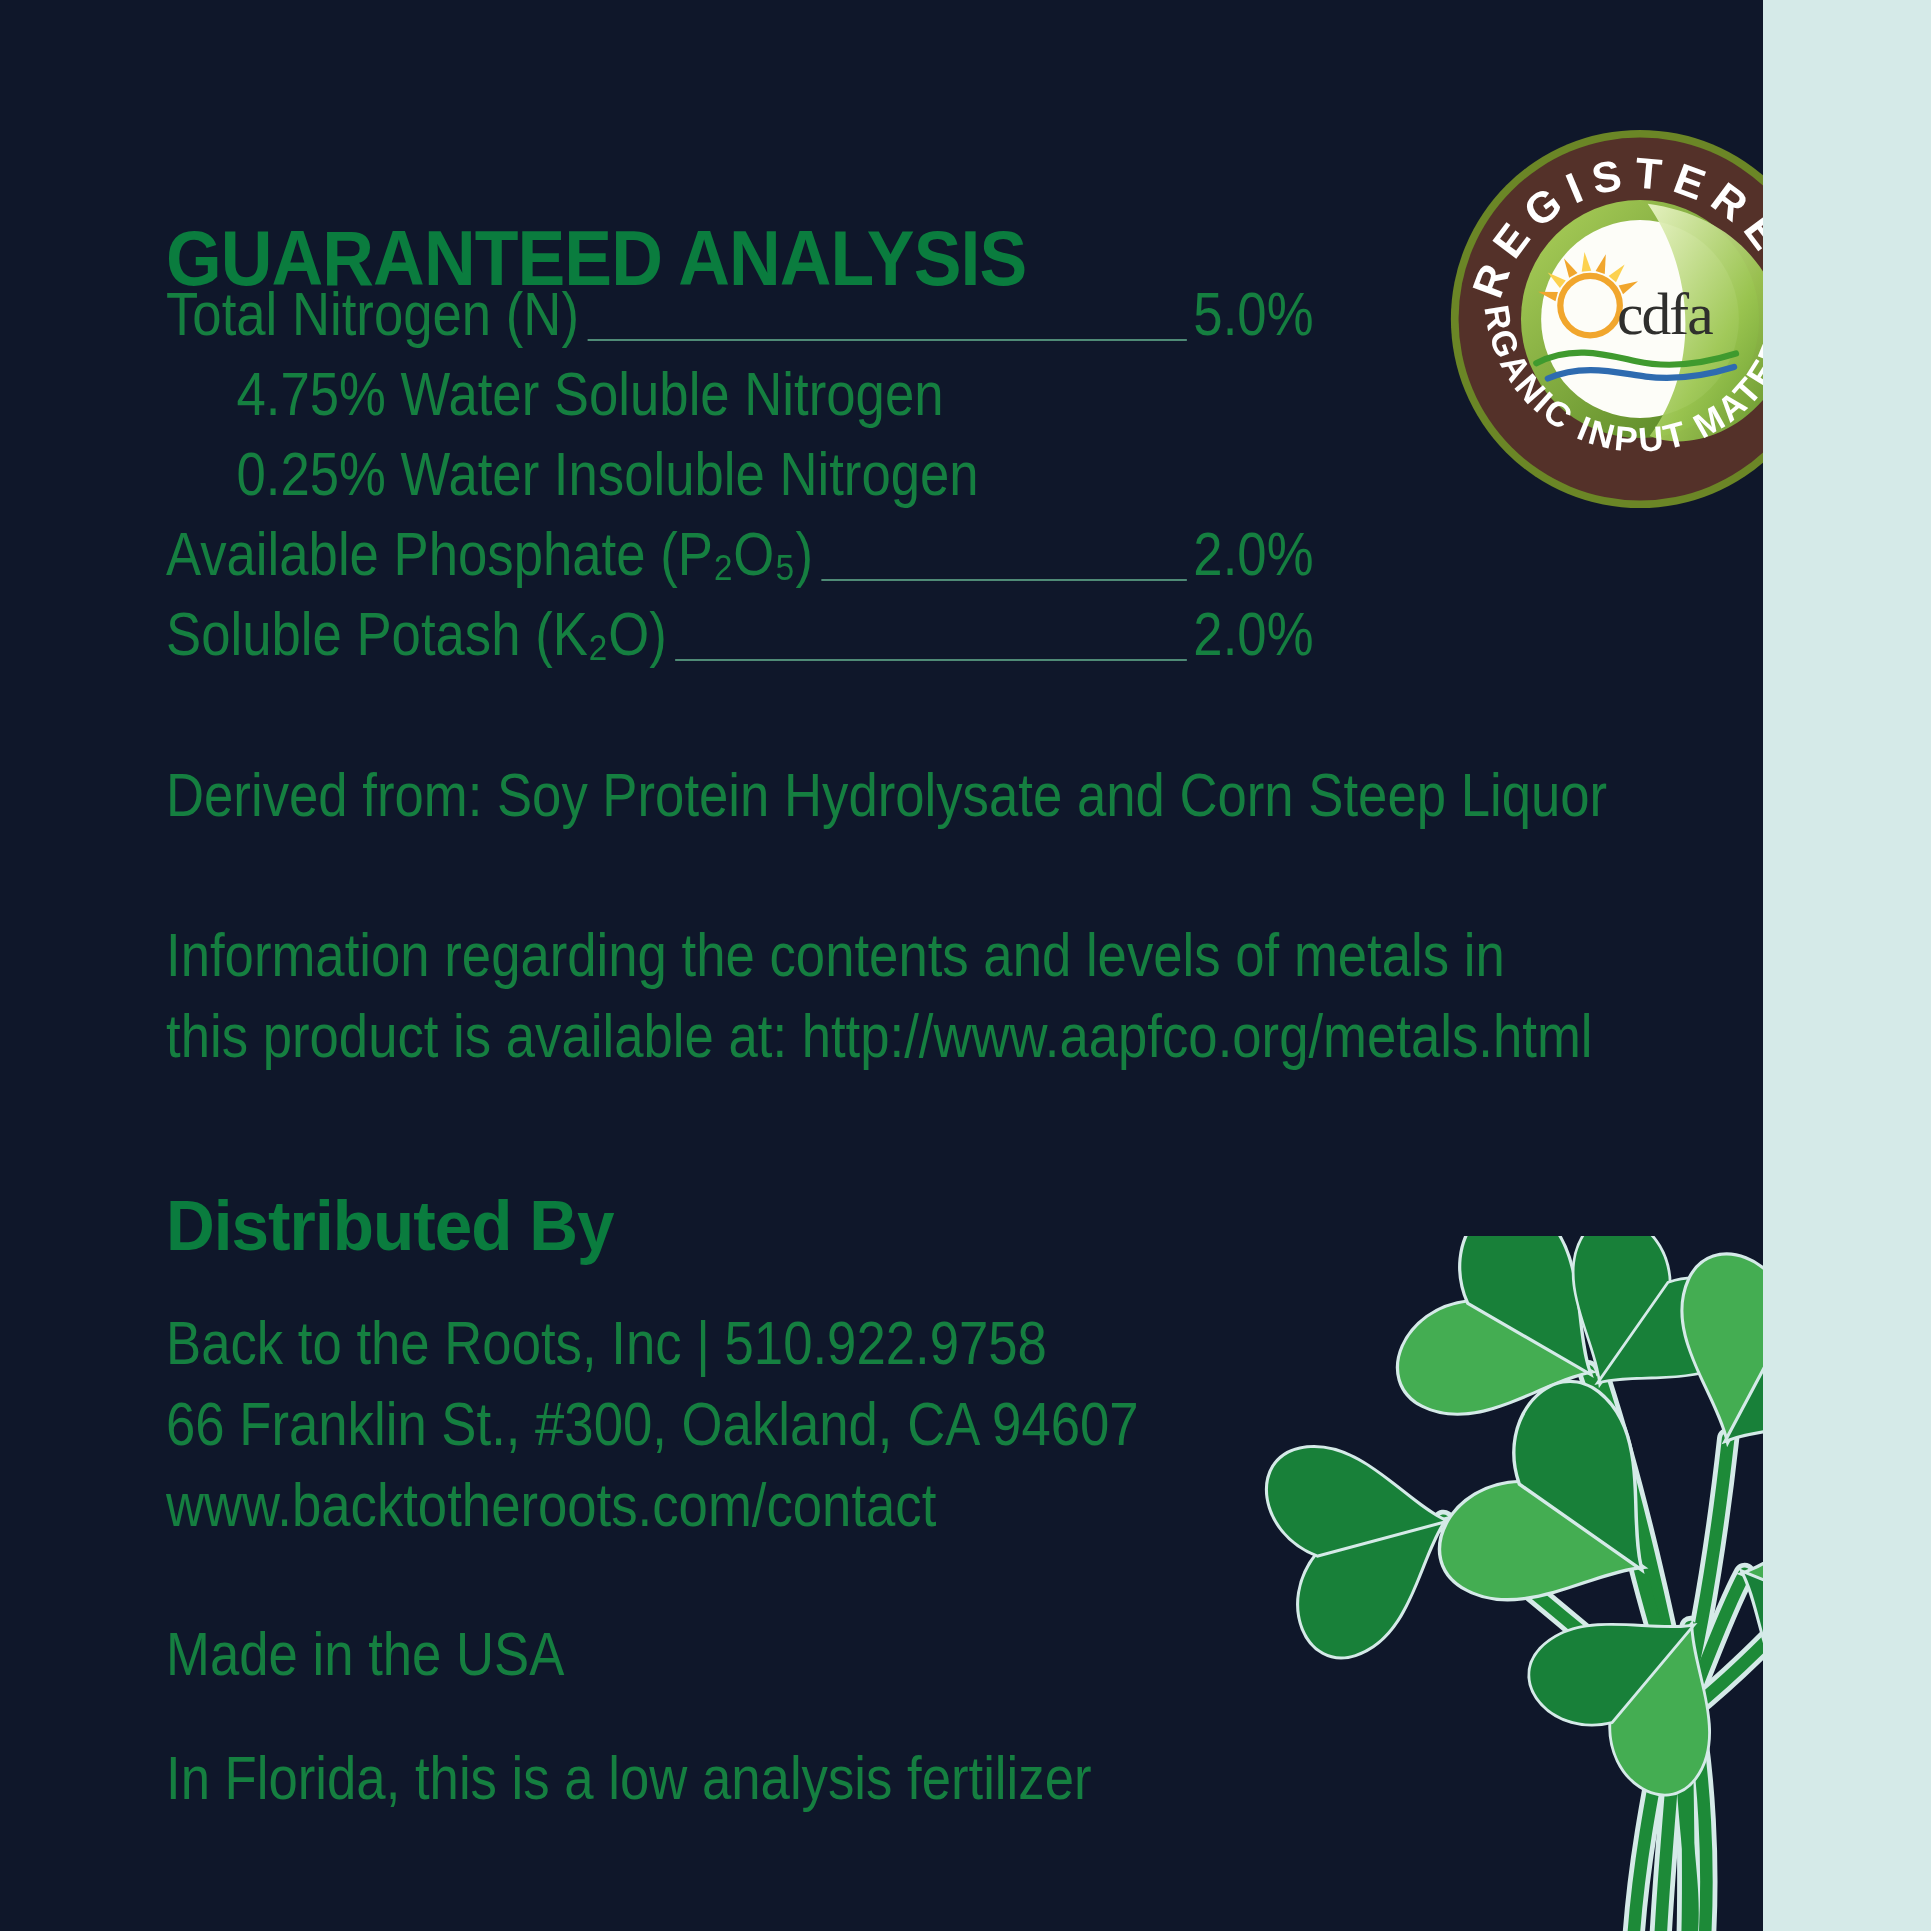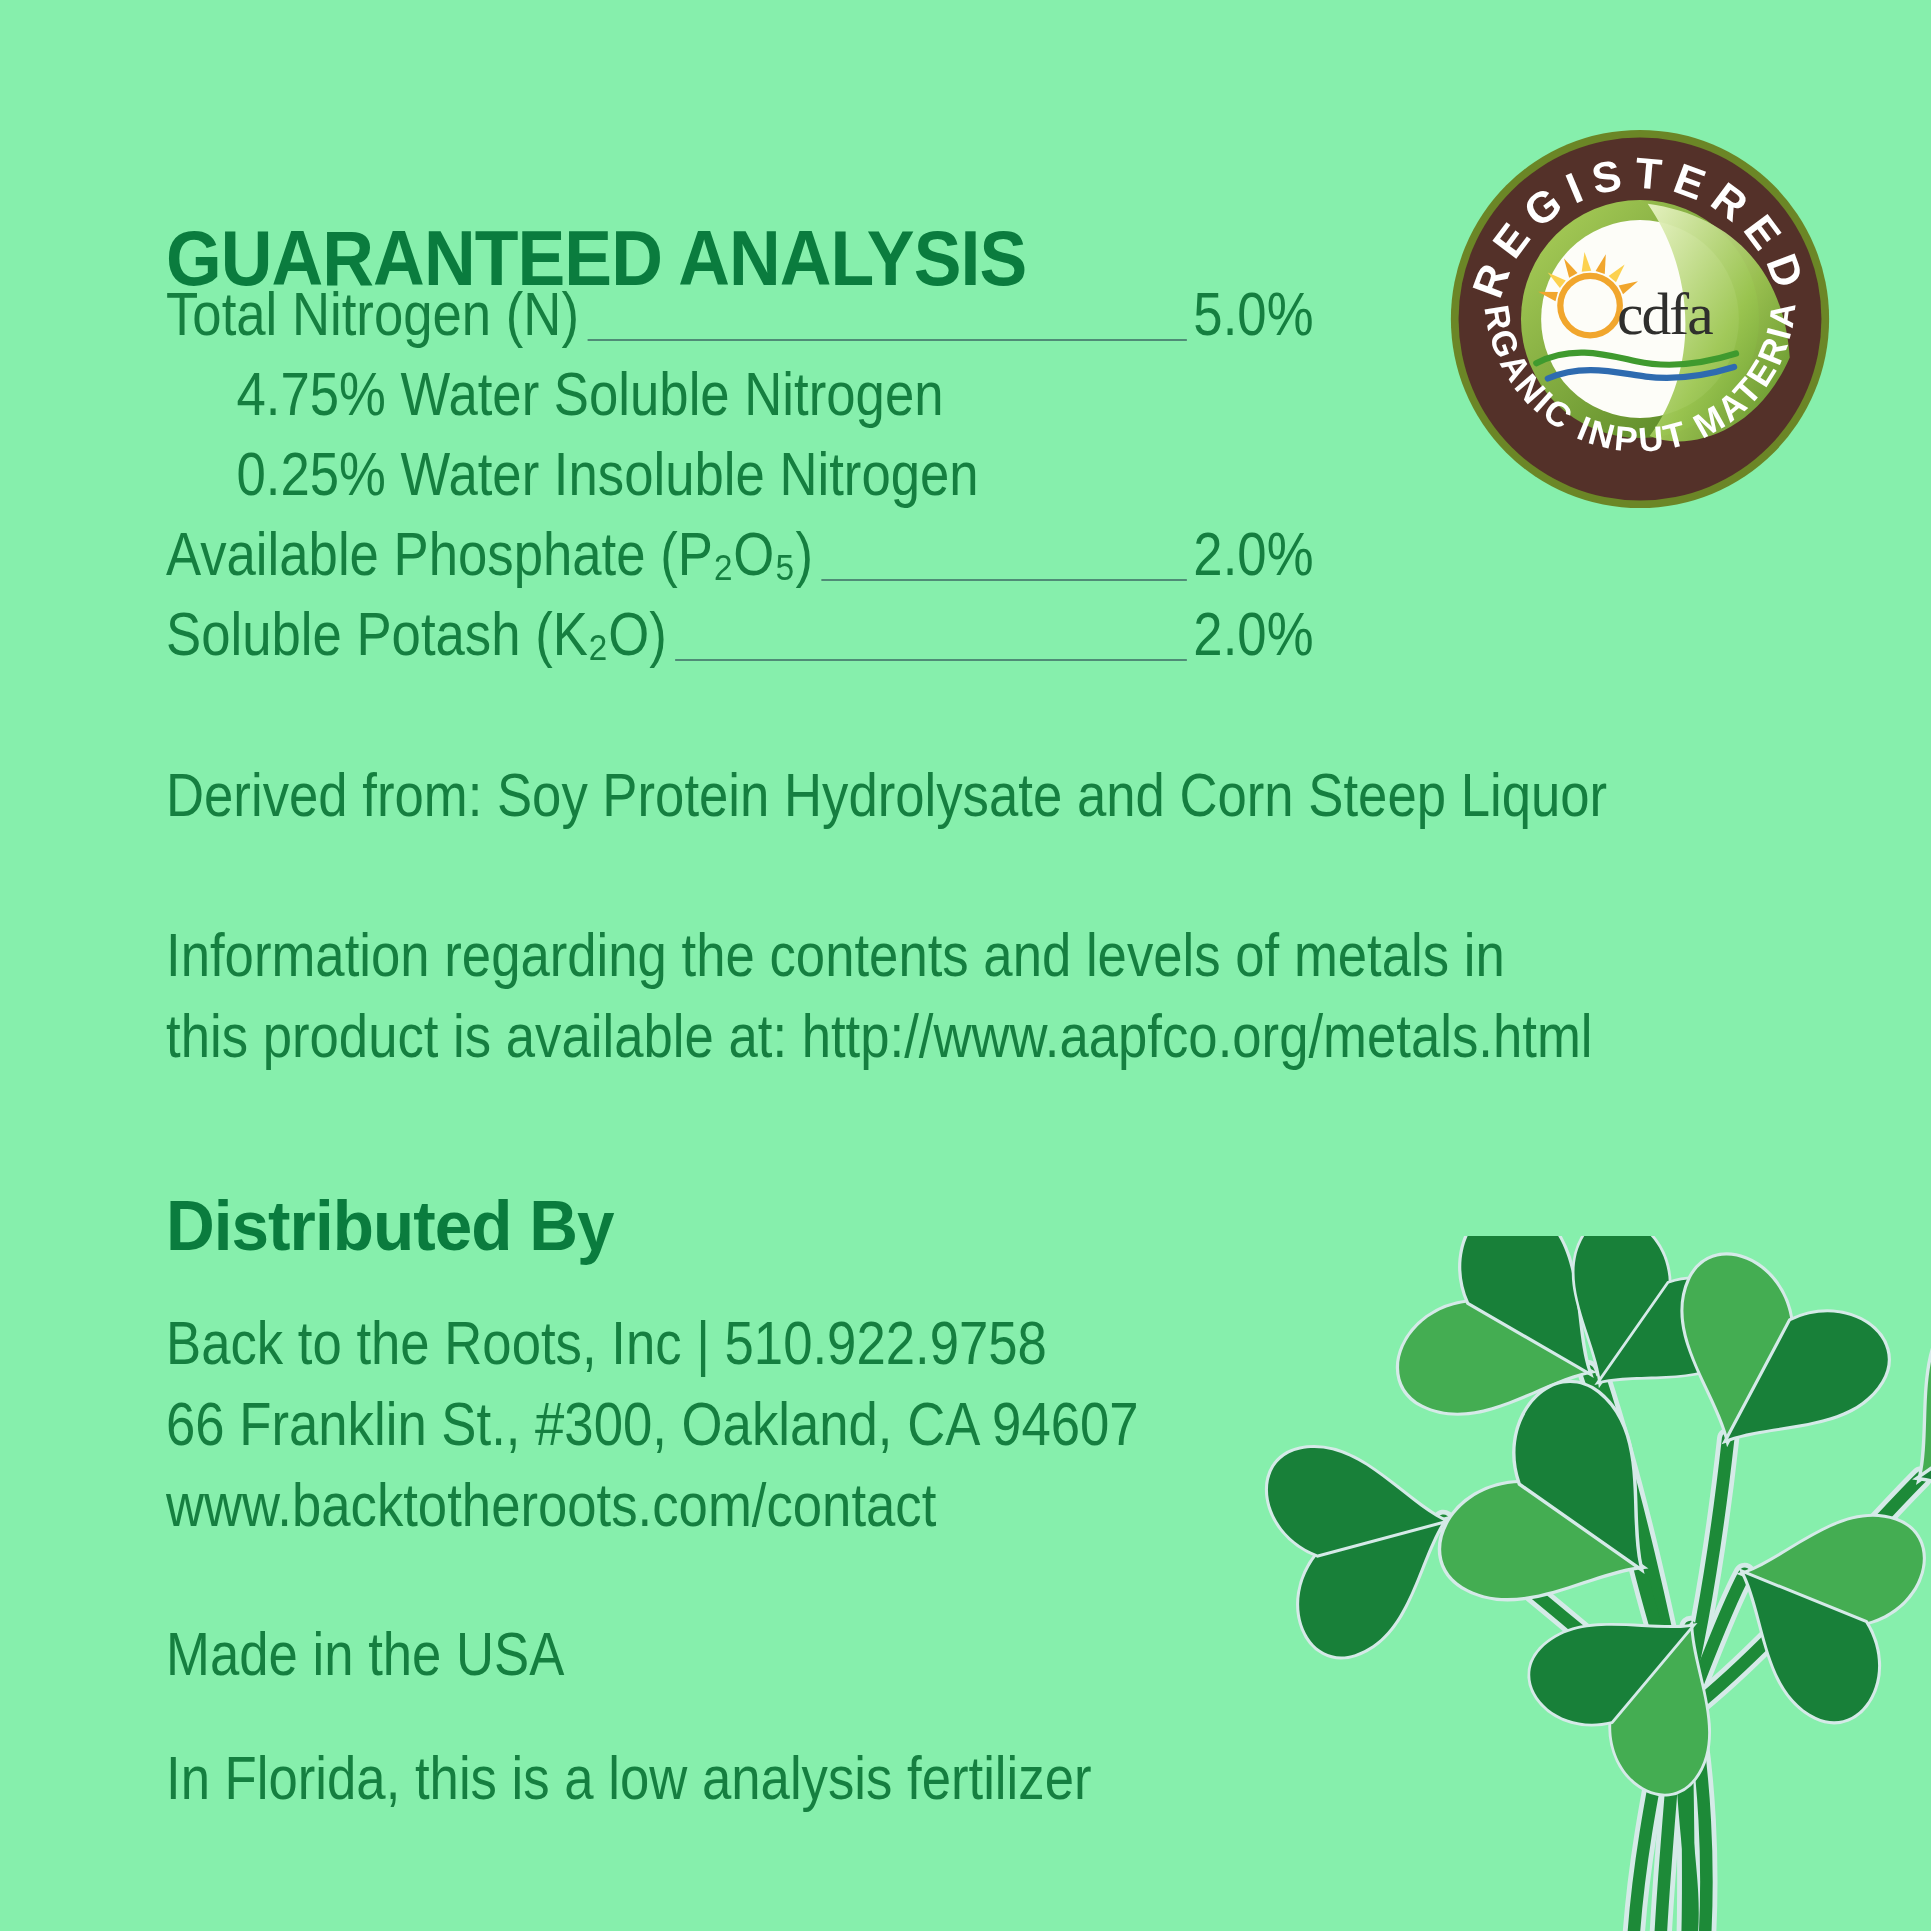--- a/index.html
+++ b/index.html
@@ -1,18 +1,18 @@
 <!DOCTYPE html>
 <html><head>
 <meta charset="utf-8">
 <style>
   html,body{margin:0;padding:0;background:#d5eae8;}
   .canvas{
-    position:relative;width:1931px;height:1931px;overflow:hidden;
-    background:#86efac;
+    position:relative;width:1763px;height:1931px;overflow:hidden;
+    background:#0f172a;
     font-family:"Liberation Sans", sans-serif;
     color:#157f40;
   }
   .blk{position:absolute;left:166px;transform:scaleX(0.85);transform-origin:0 0;white-space:nowrap;}
   .ga-title{
     position:absolute;left:166px;top:162px;
     font-size:77px;font-weight:800;letter-spacing:-1px;color:#0a7c3e;
     transform:scaleX(0.93);transform-origin:0 0;white-space:nowrap;
   }
   .rows{top:274px;width:1350px;font-size:62px;line-height:80px;}

